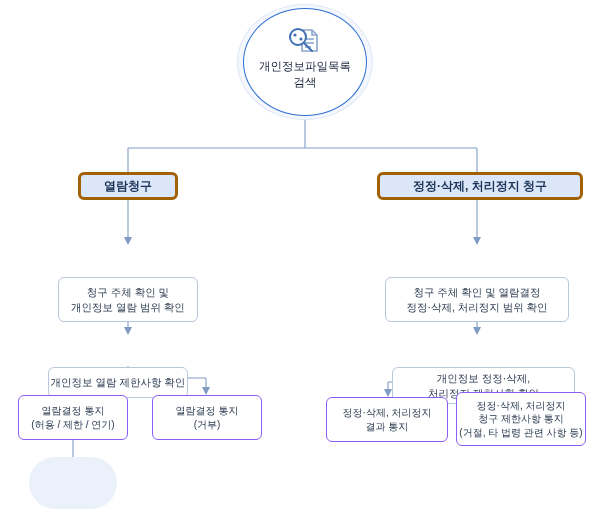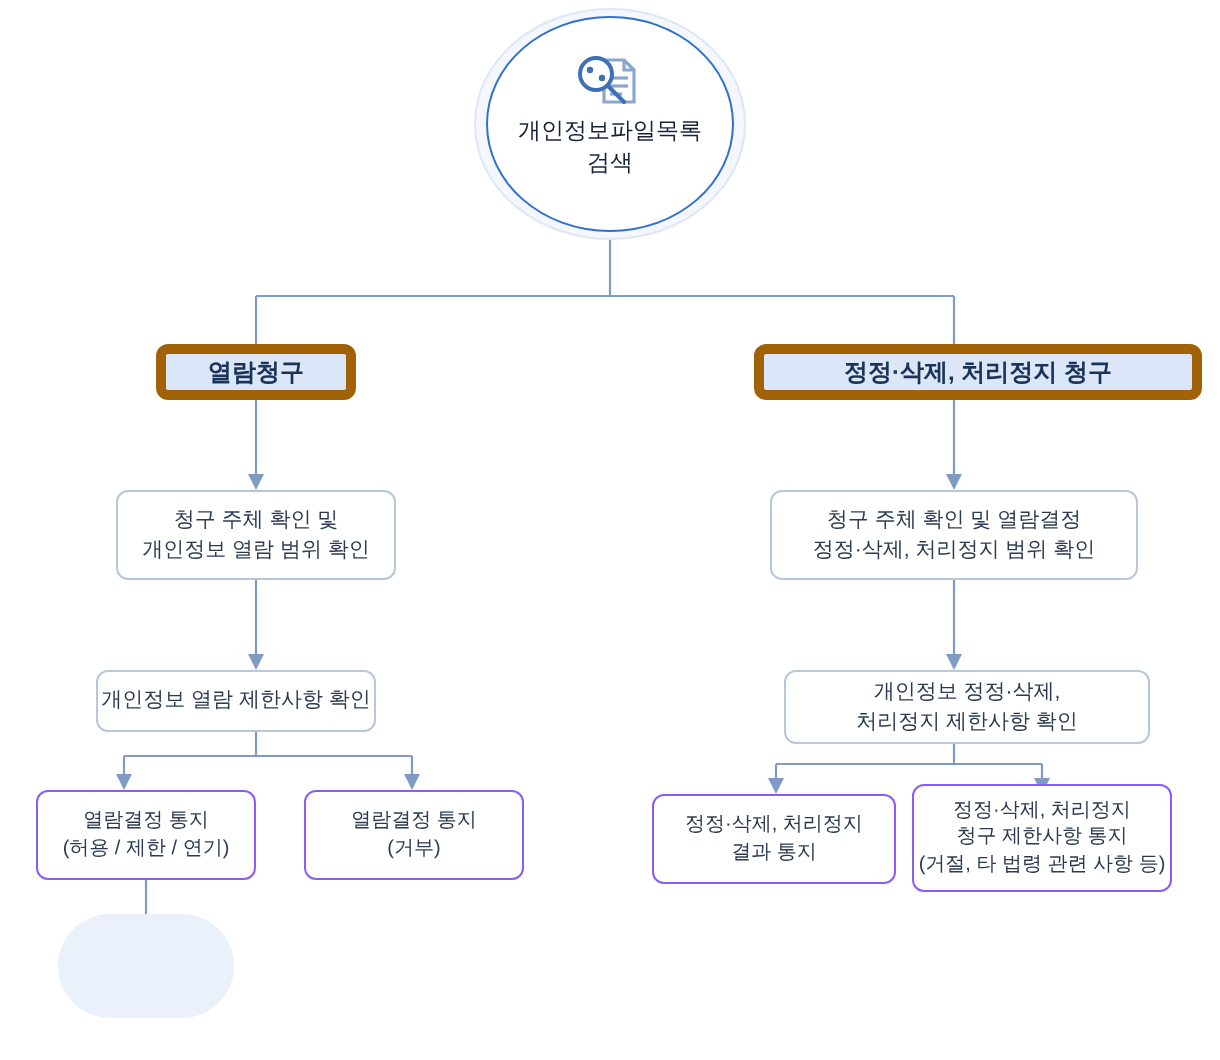--- a/index.html
+++ b/index.html
@@ -70,33 +70,34 @@
     position: absolute;
     left: 276px;
     top: 24px;
     width: 58px;
     height: 34px;
   }
   
   .cat-node {
     border-radius: 6px;
     background: #dbe7f8;
-    border: 5px solid #a16207;
+    border: 3px solid #a16207;
     font-size: 12px;
     font-weight: bold;
     color: #1b3358;
   }
   
   .step-node {
     border-radius: 6px;
     background: #ffffff;
     border: 1px solid #b9c7dc;
     font-size: 10.5px;
     color: #2c3banoop;
     color: #2b3a50;
+    margin-top: 32px;
   }
   .leaf-node {
     border-radius: 6px;
     background: #ffffff;
     border: 1px solid #8b5cf6;
     font-size: 10px;
     color: #2b3a50;
   }
   
   .pill-node {
@@ -192,21 +193,21 @@
   <div class="node step-node" style="left:48px; top:335px; width:140px; height:31px;">개인정보 열람 제한사항 확인</div>
 
   <div class="node leaf-node" style="left:18px; top:395px; width:110px; height:45px;">열람결정 통지
 (허용 / 제한 / 연기)</div>
 
   <div class="node leaf-node" style="left:152px; top:395px; width:110px; height:45px;">열람결정 통지
 (거부)</div>
 
   <div class="pill-halo"></div>
 
-  <div class="node cat-node" style="left:377px; top:172px; width:224px; height:28px;">정정·삭제, 처리정지 청구</div>
+  <div class="node cat-node" style="left:377px; top:172px; width:206px; height:28px;">정정·삭제, 처리정지 청구</div>
 
   <div class="node step-node" style="left:385px; top:245px; width:184px; height:45px;">청구 주체 확인 및 열람결정
 정정·삭제, 처리정지 범위 확인</div>
 
   <div class="node step-node" style="left:392px; top:335px; width:183px; height:37px;">개인정보 정정·삭제,
 처리정지 제한사항 확인</div>
 
   <div class="node leaf-node" style="left:326px; top:397px; width:122px; height:45px;">정정·삭제, 처리정지
 결과 통지</div>
 

